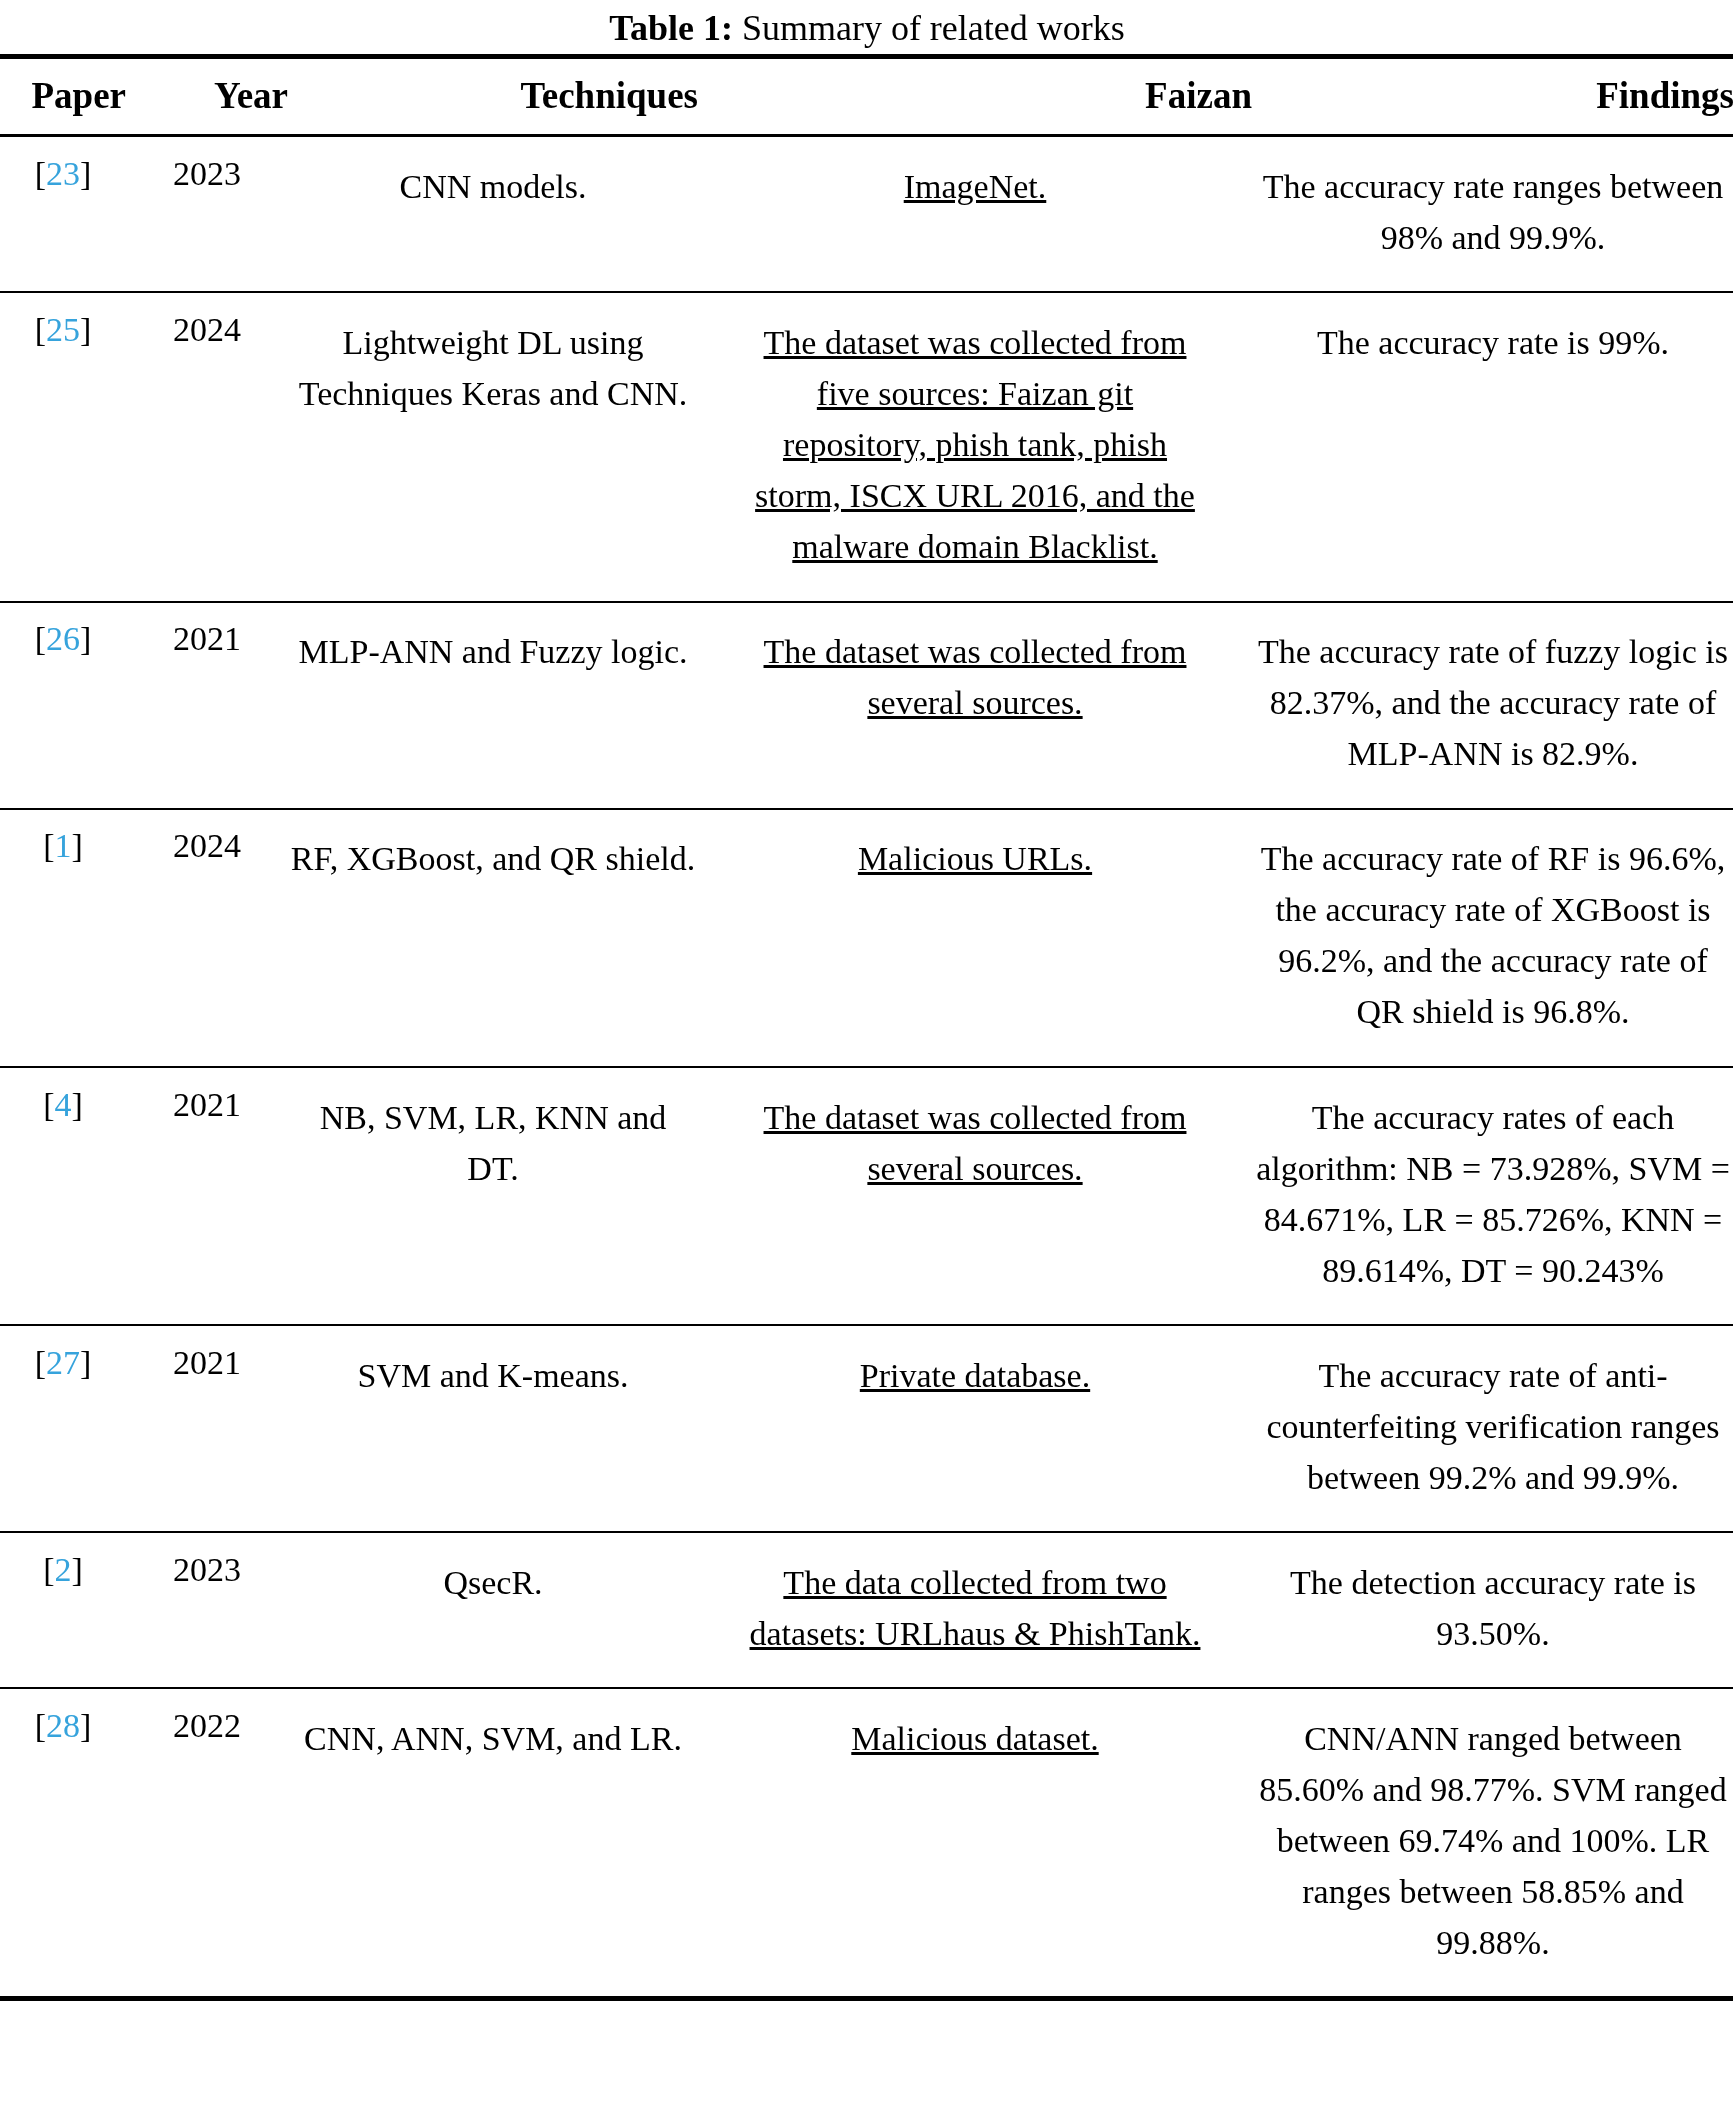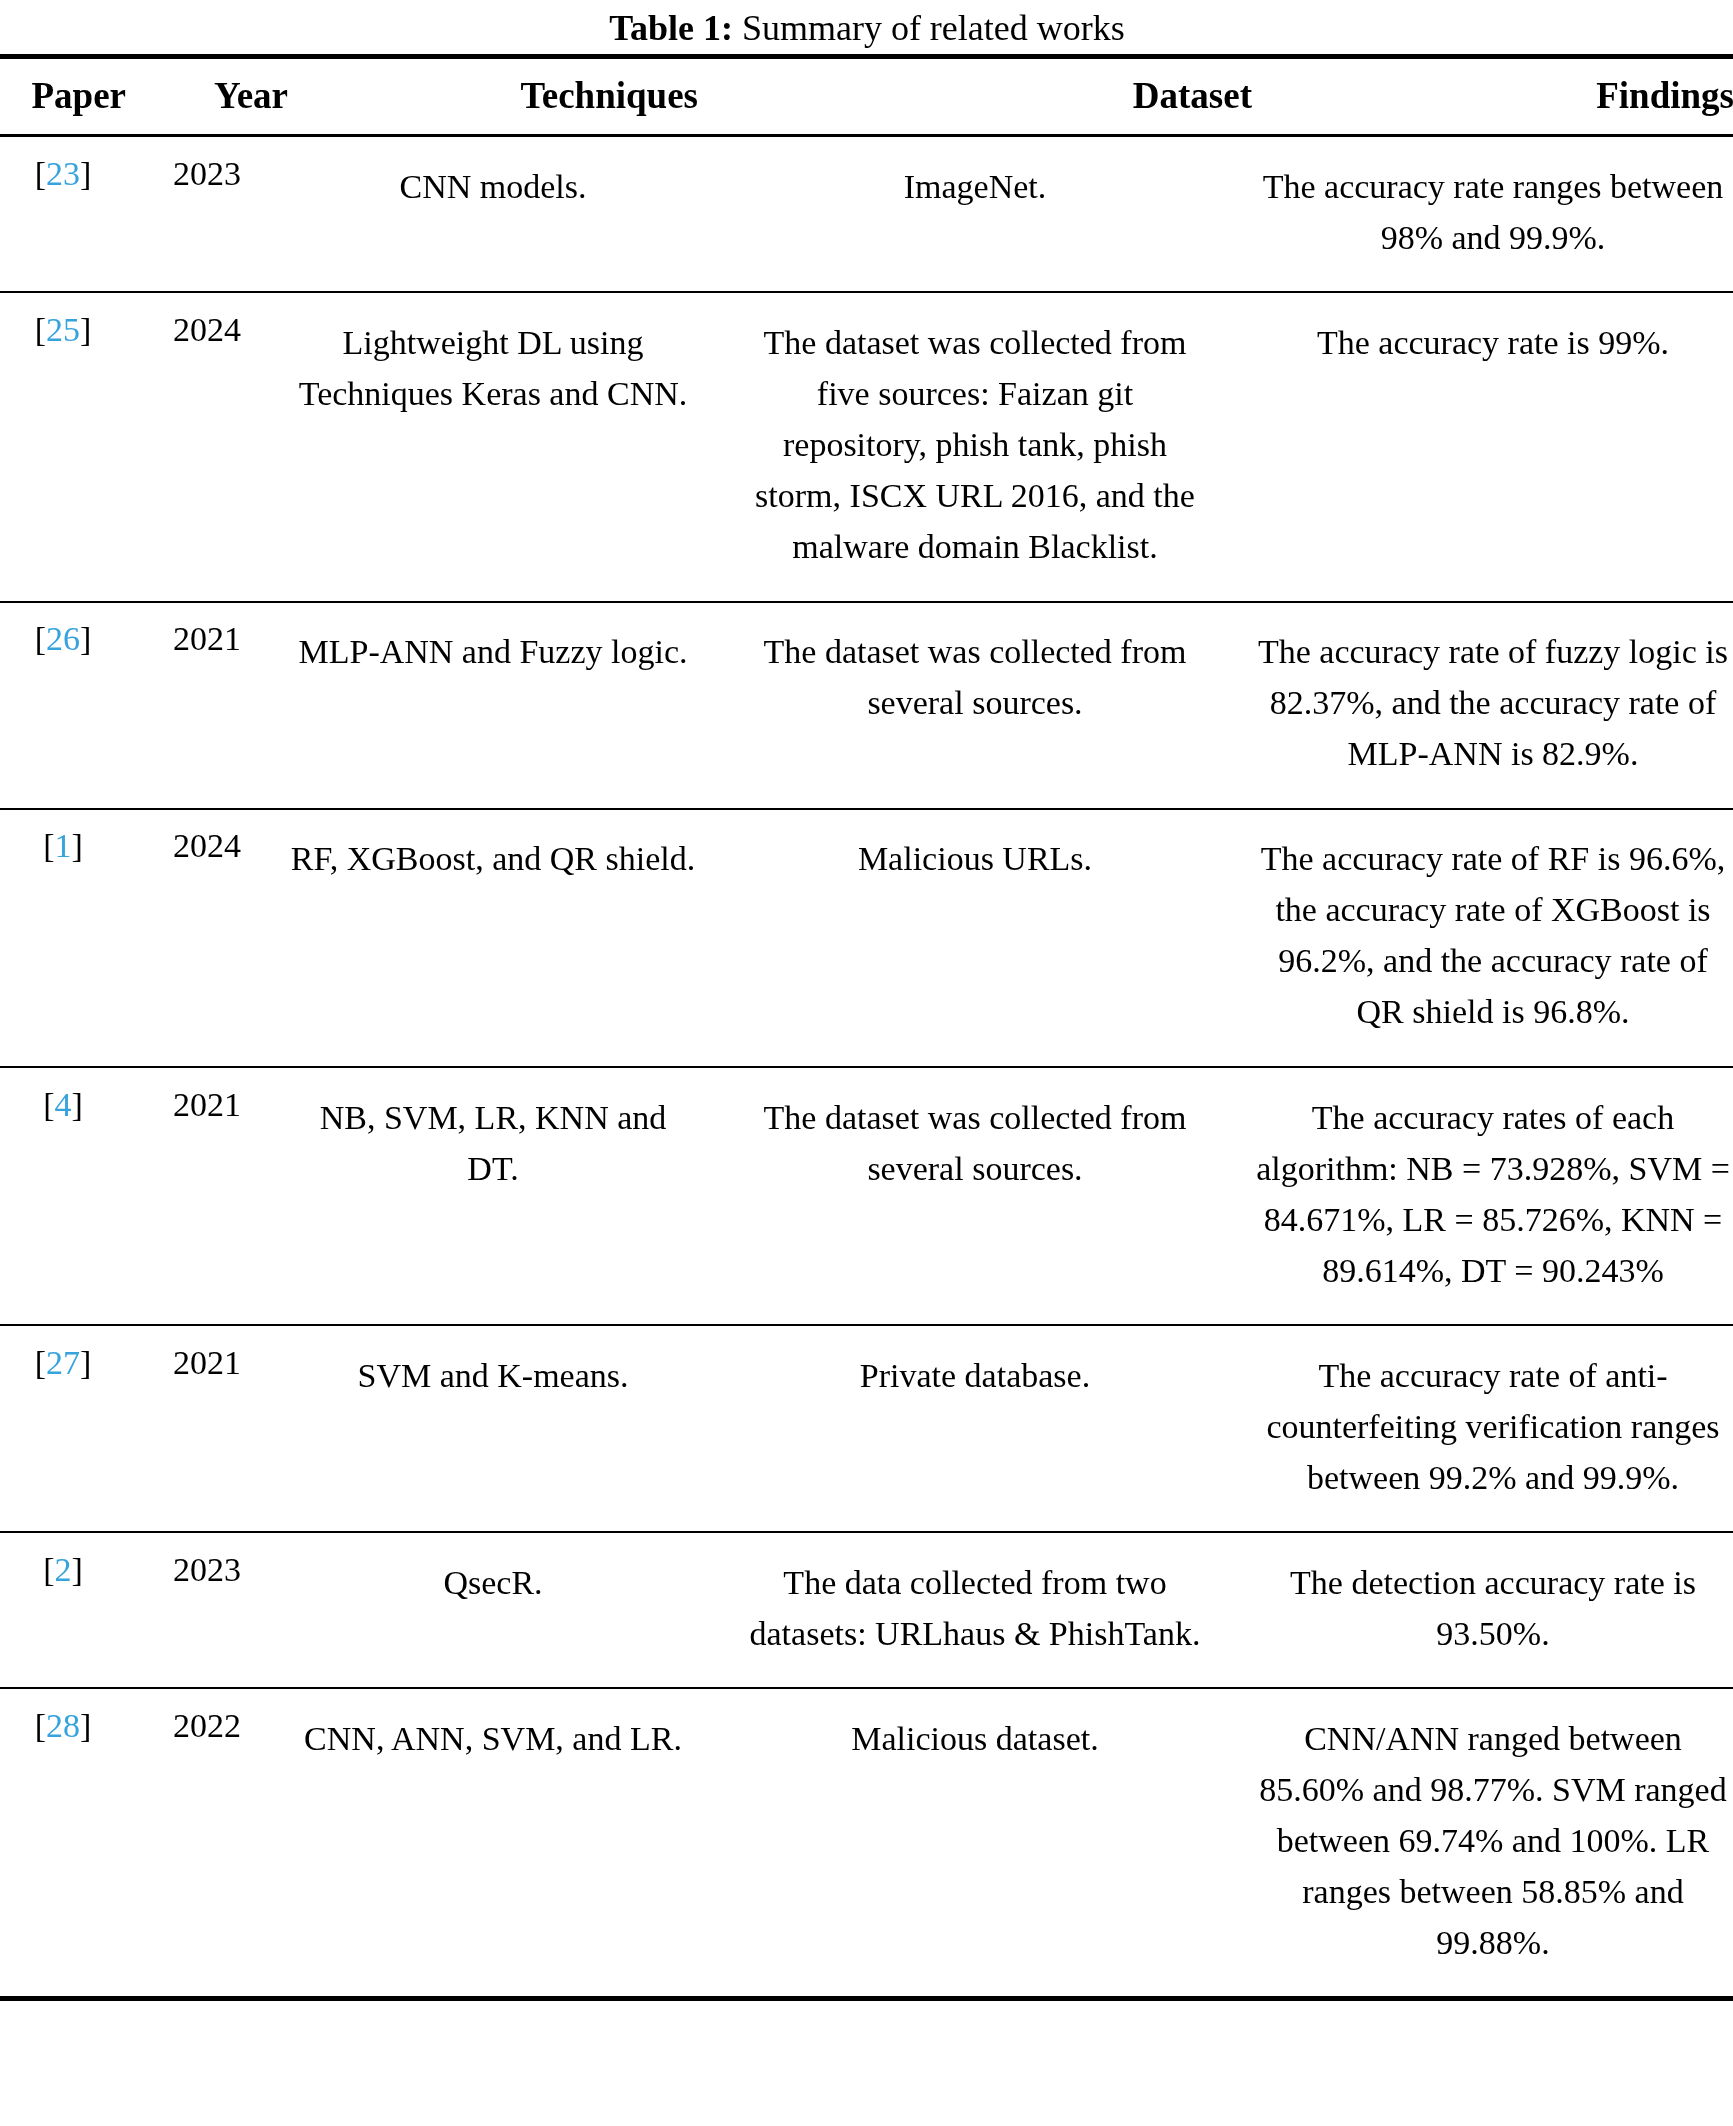--- a/index.html
+++ b/index.html
@@ -44,21 +44,21 @@
   }
   tbody tr{border-bottom:2.7px solid var(--rule);}
   tbody td{
     vertical-align:top;
     text-align:center;
     font-size:34px;line-height:51px;
     padding:10.8px 0 15.3px 0;
   }
   .inner{margin:13px auto;}
   td.tech .inner{max-width:405px;}
-  td.dataset .inner{max-width:455px;}
+  td.dataset .inner{max-width:455px;text-decoration:underline;}
   td.findings .inner{max-width:482px;}
   .cite{text-decoration:none;color:var(--text);cursor:pointer;}
   .cite .ref{color:var(--citation);}
 </style>
 </head>
 <body>
 
 <div class="page">
 
   <div class="caption">
@@ -72,21 +72,21 @@
         <col class="c-year">
         <col class="c-tech">
         <col class="c-dataset">
         <col class="c-findings">
     </colgroup>
     <thead>
       <tr>
         <th>Paper</th>
         <th>Year</th>
         <th>Techniques</th>
-        <th>Dataset</th>
+        <th>Faizan</th>
         <th>Findings</th>
       </tr>
     </thead>
     <tbody>
 
       <tr>
         <td class="paper">
           <span class="cite"><span>[</span><span class="ref">23</span><span>]</span></span>
         </td>
         <td class="year">2023</td>

